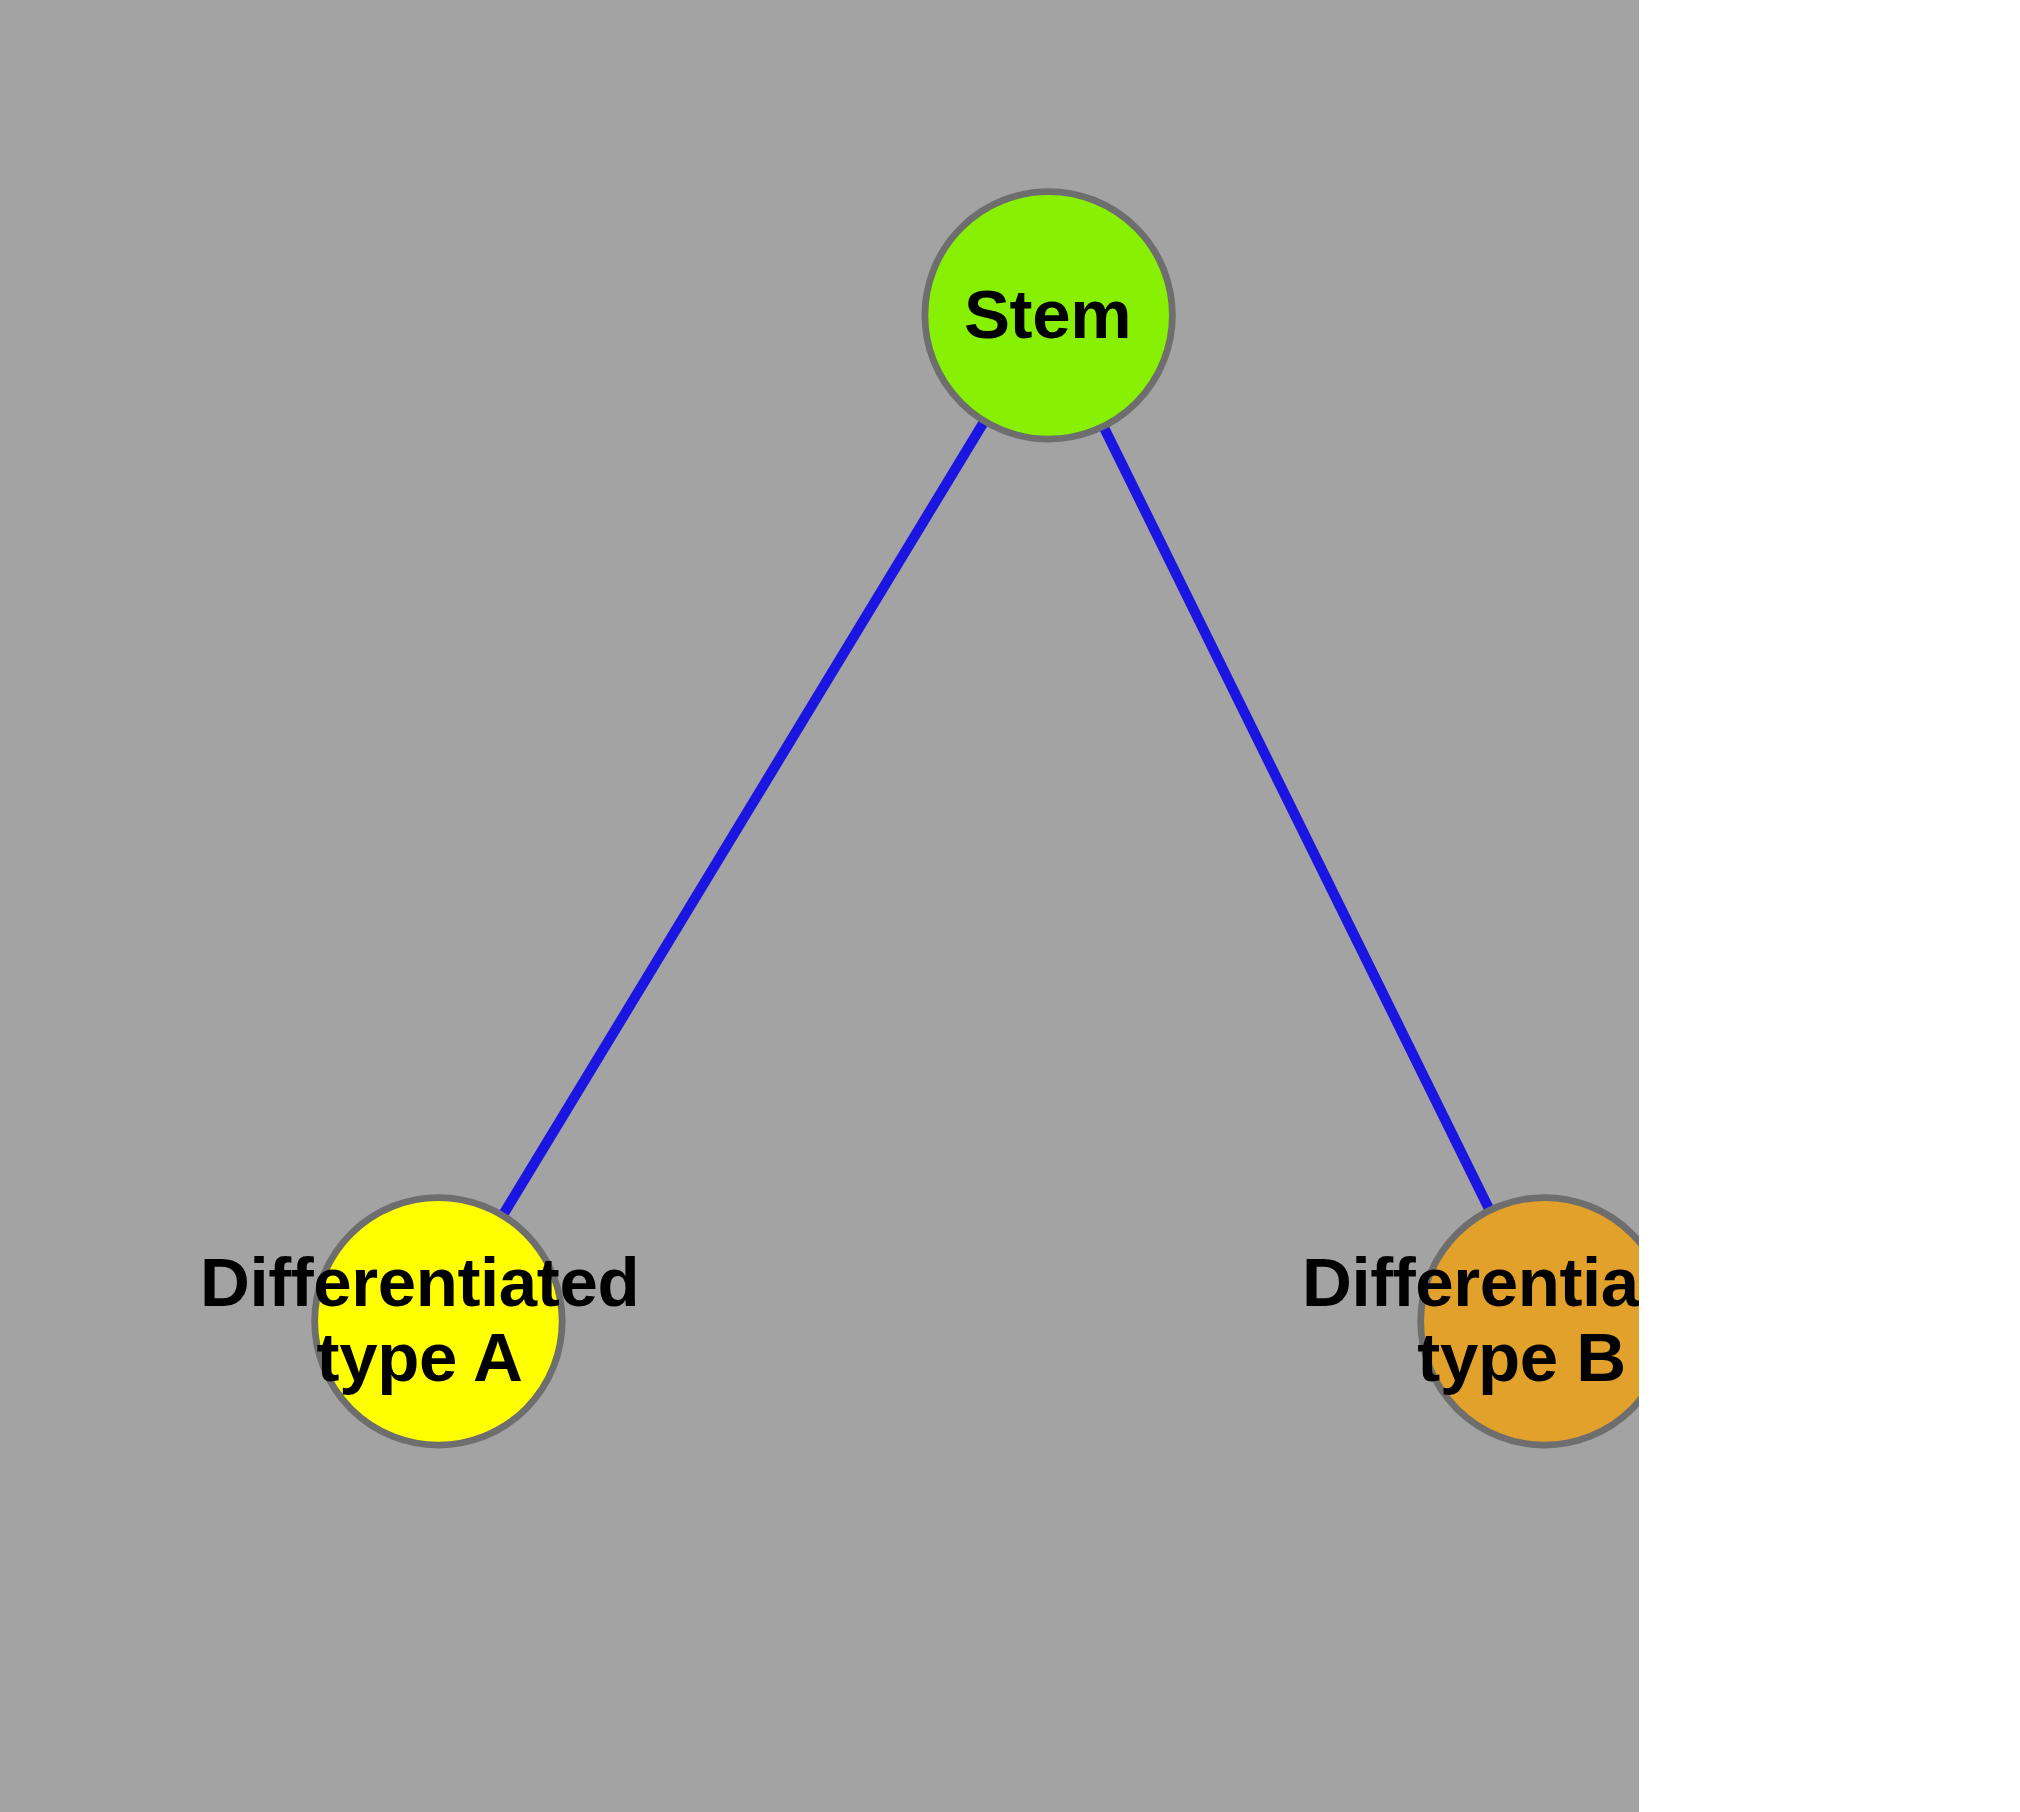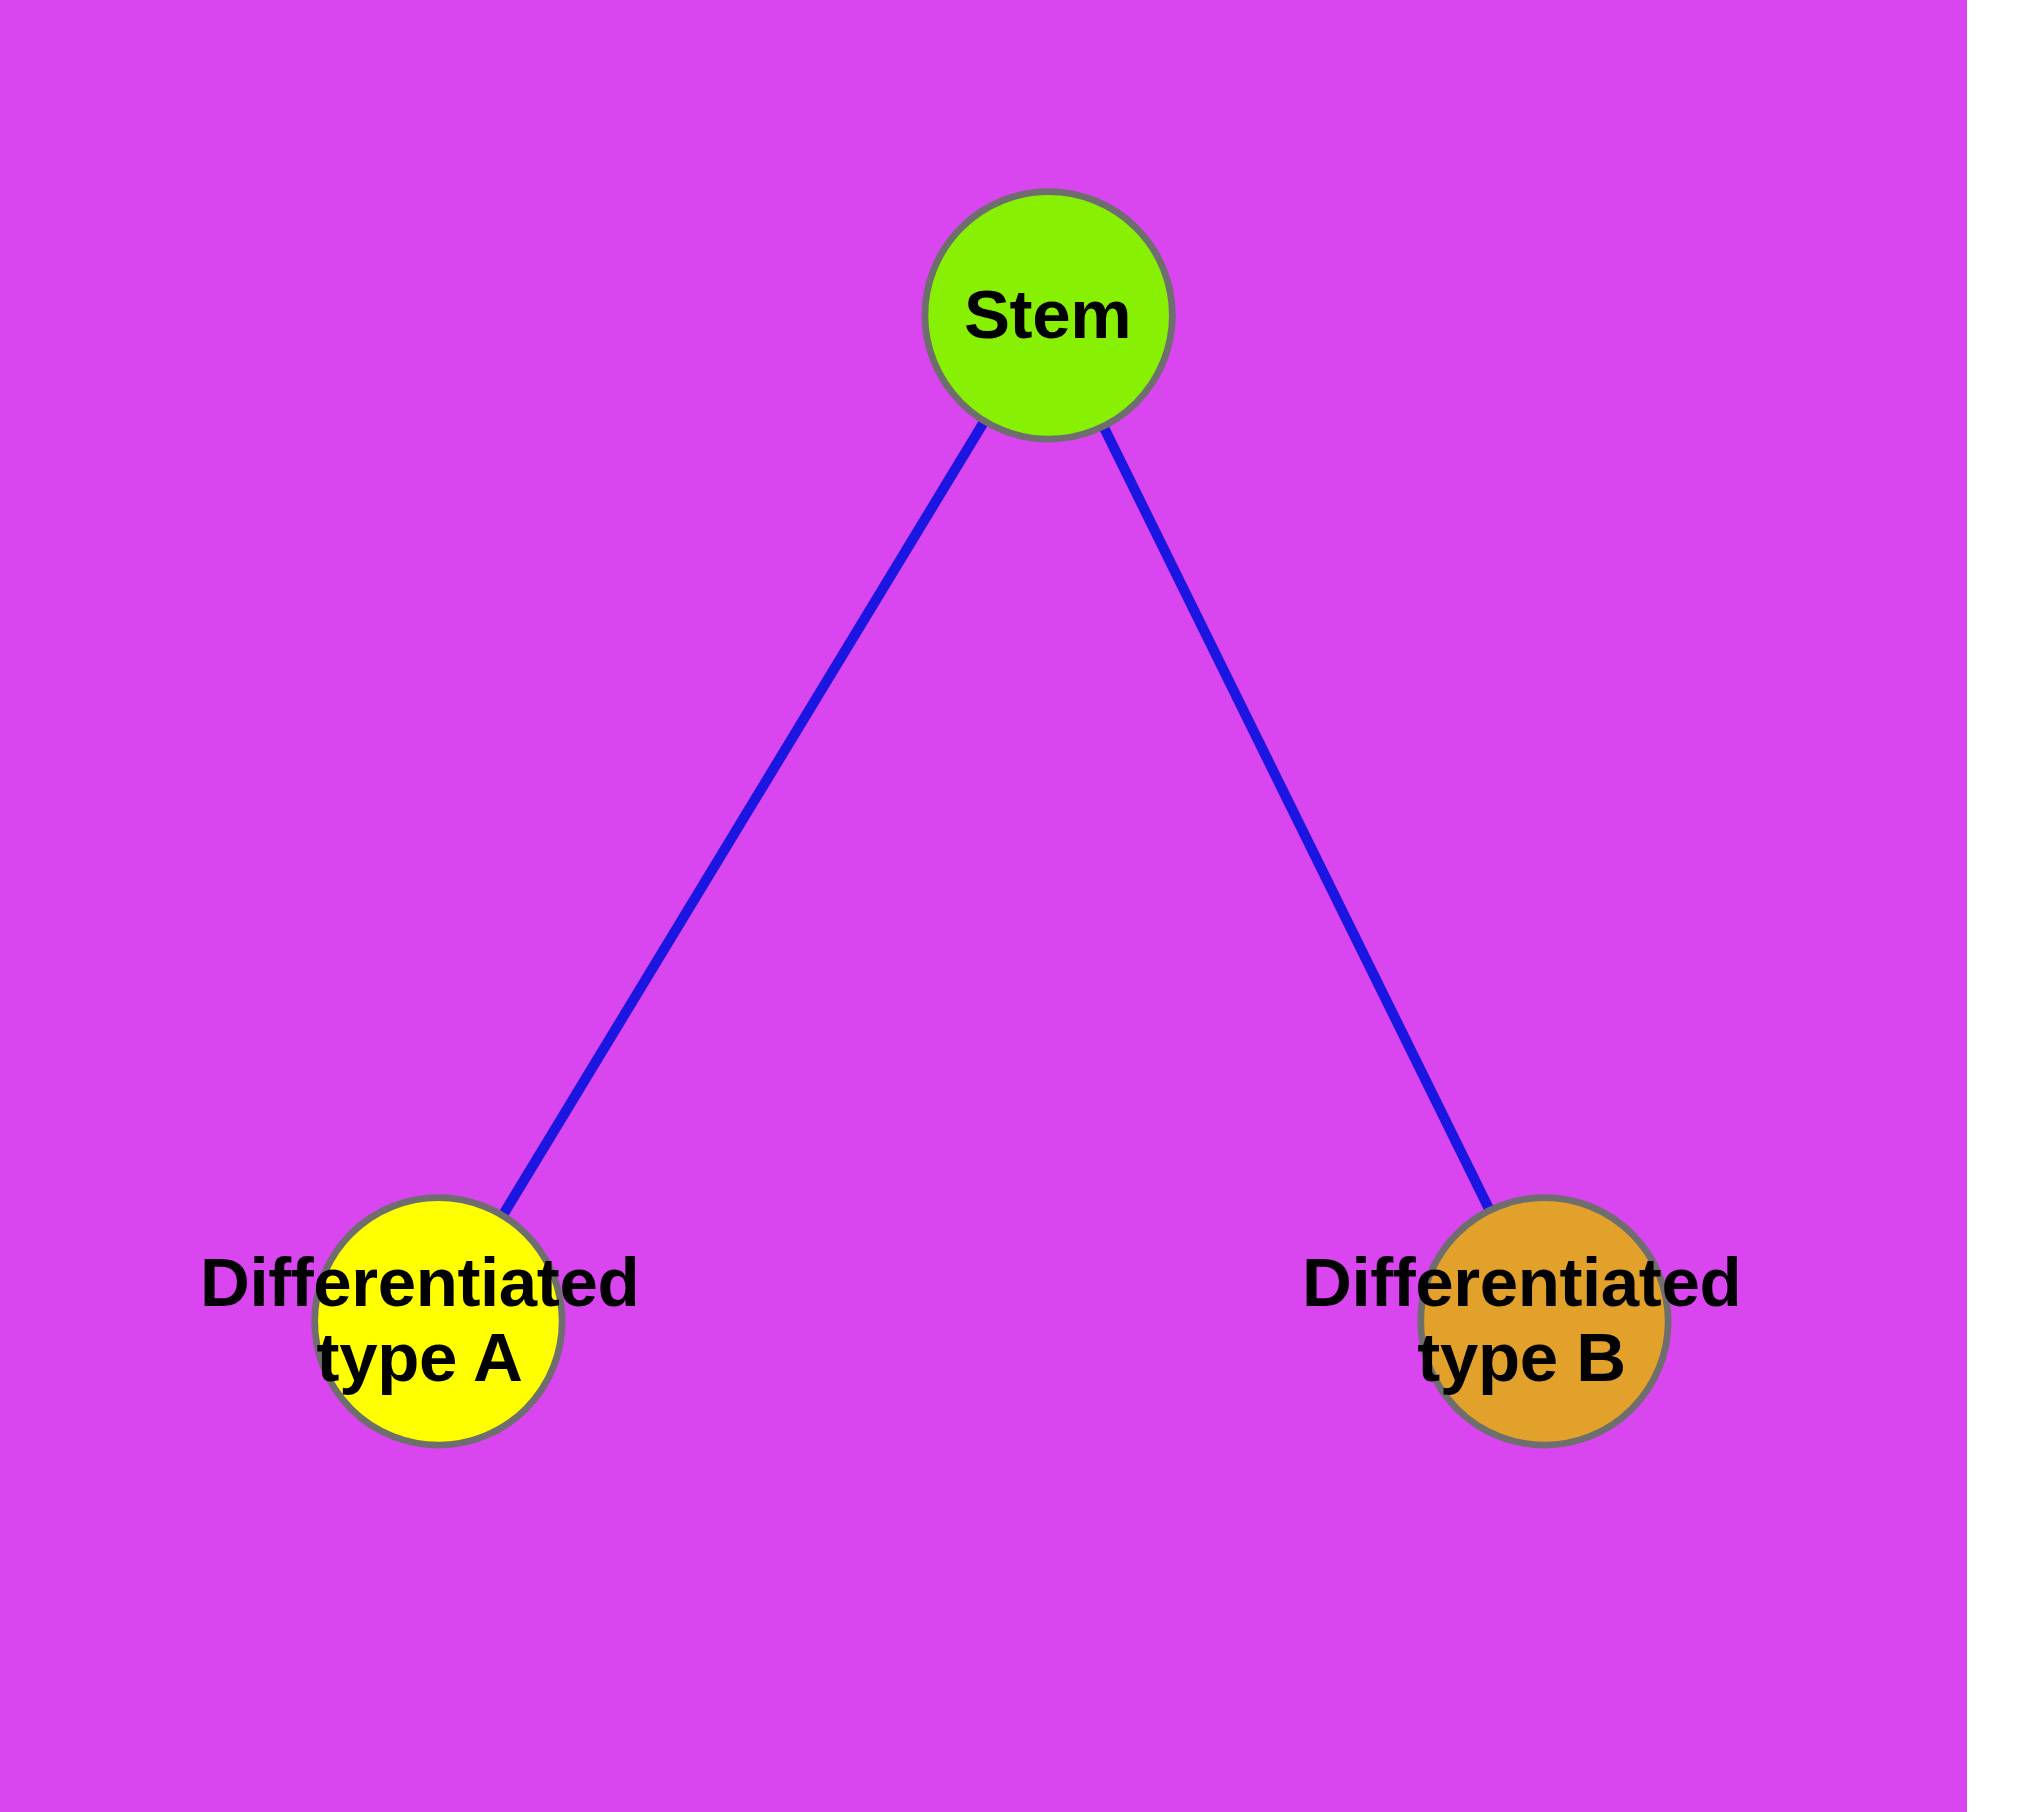--- a/index.html
+++ b/index.html
@@ -2,23 +2,23 @@
 <html style="font-size:13.6px"><head>
 <meta charset="utf-8">
 <style>
   html, body {
     margin: 0;
     padding: 0;
     background: #ffffff;
   }
   #canvas {
     position: relative;
-    width: 1967px;
+    width: 1639px;
     height: 1812px;
-    background: #d946ef;
+    background: #a3a3a3;
     overflow: hidden;
     font-family: "Liberation Sans", sans-serif;
   }
   #graph-svg {
     position: absolute;
     left: 0;
     top: 0;
     width: 2021px;
     height: 1812px;
   }

